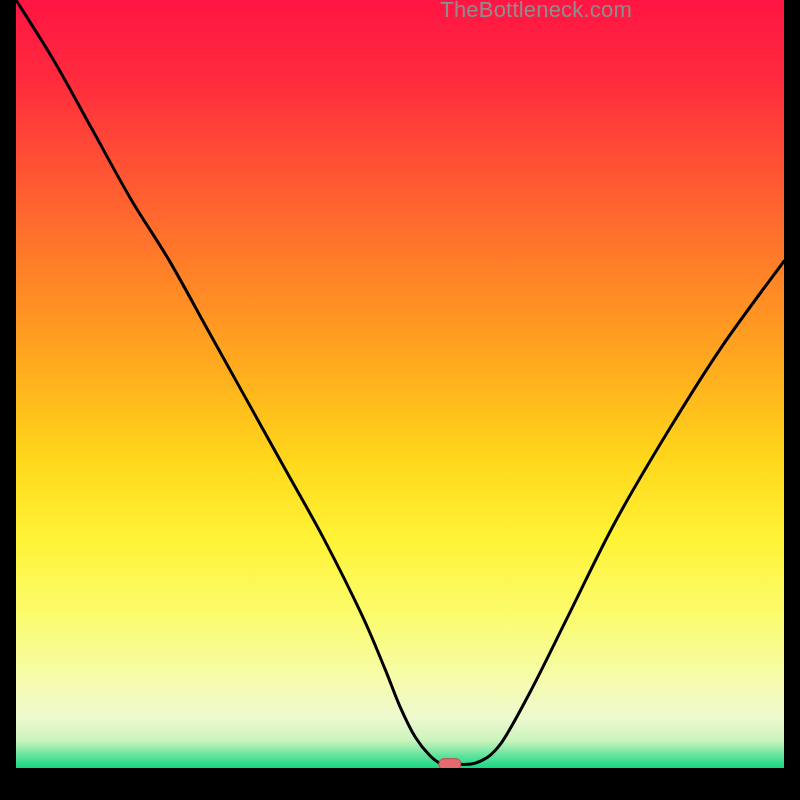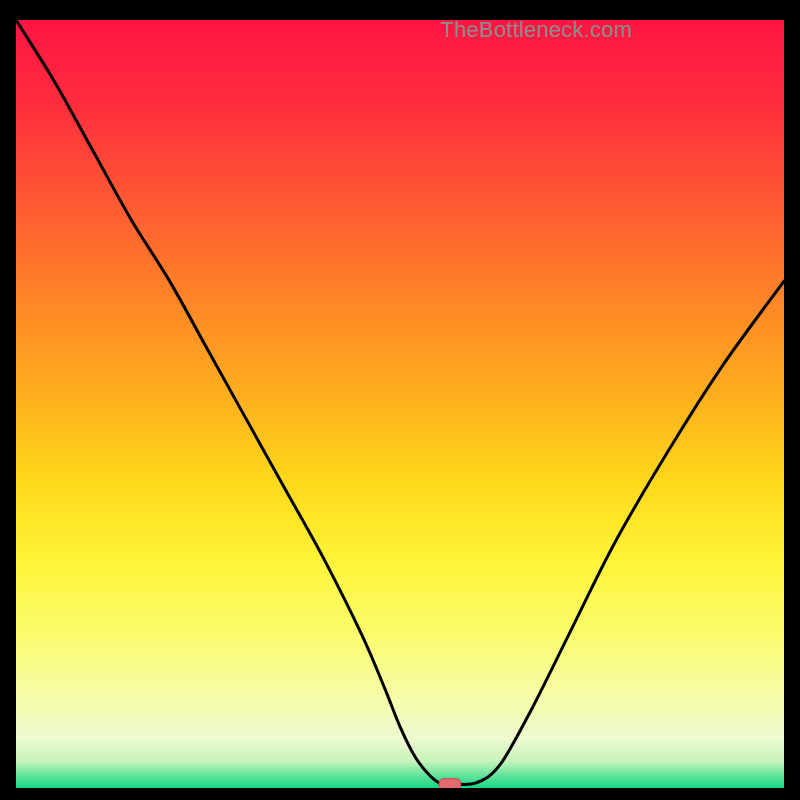--- a/index.html
+++ b/index.html
@@ -7,21 +7,21 @@
     padding: 0;
     width: 800px;
     height: 800px;
     background: #000;
     overflow: hidden;
     font-family: Arial, Helvetica, sans-serif;
   }
   .frame {
     position: absolute;
     left: 16px;
-    top: 20px;
+    top: 0;
     width: 616px;
     height: 768px;
     background: #701a75;
   }
   .plot {
     position: absolute;
     left: 0;
     top: 0;
     width: 768px;
     height: 768px;

